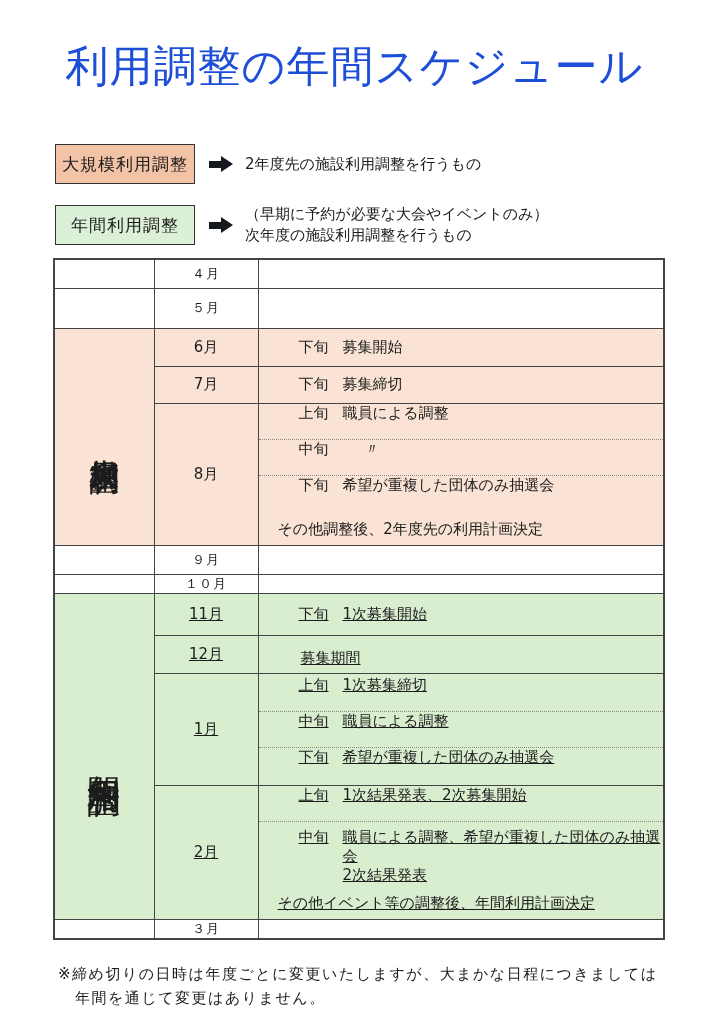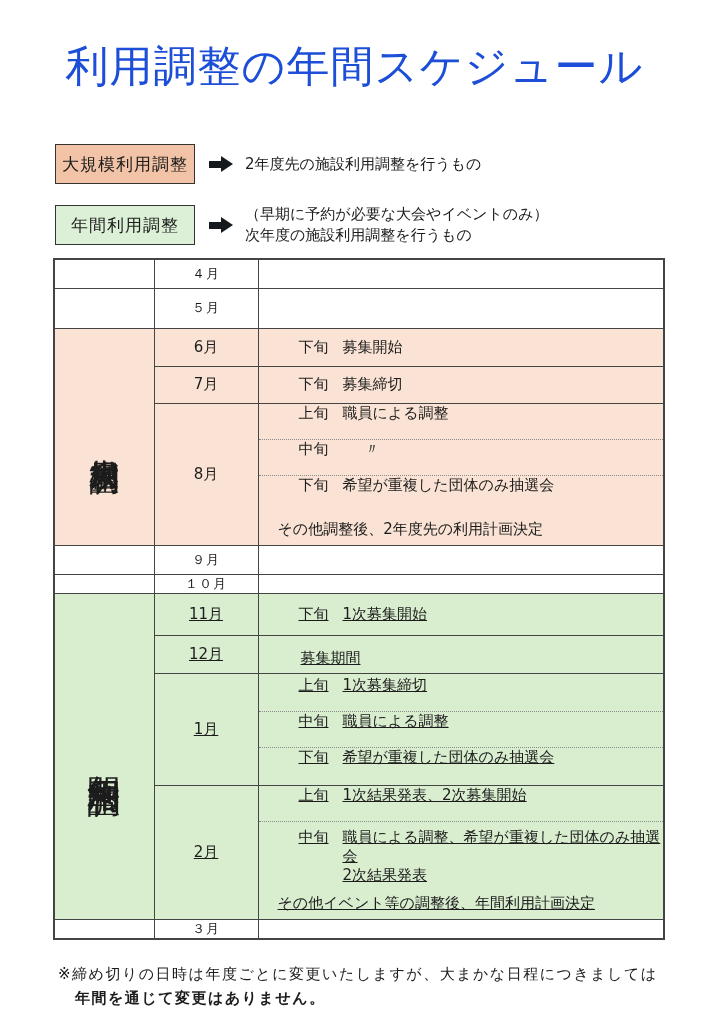--- a/index.html
+++ b/index.html
@@ -77,21 +77,21 @@
   .txt-block .t2{display:block;}
   .ditto{padding-left:22px;}
   .note-line{margin-top:9px;margin-bottom:6px;margin-left:19px;}
   .indent-only{padding-left:42px;margin-top:8px;}
 
   
   .footnote{
     position:absolute;left:58px;top:946px;width:615px;
     font-size:15px;line-height:24px;letter-spacing:1.5px;margin-top:16px;
   }
-  .footnote .fn2{padding-left:17px;font-weight:bold;}
+  .footnote .fn2{padding-left:17px;}
 </style>
 </head>
 <body>
 
 <div class="page">
 
   <h1 class="title">利用調整の年間スケジュール</h1>
 
   <div class="legend">
     <div class="legend-row">

